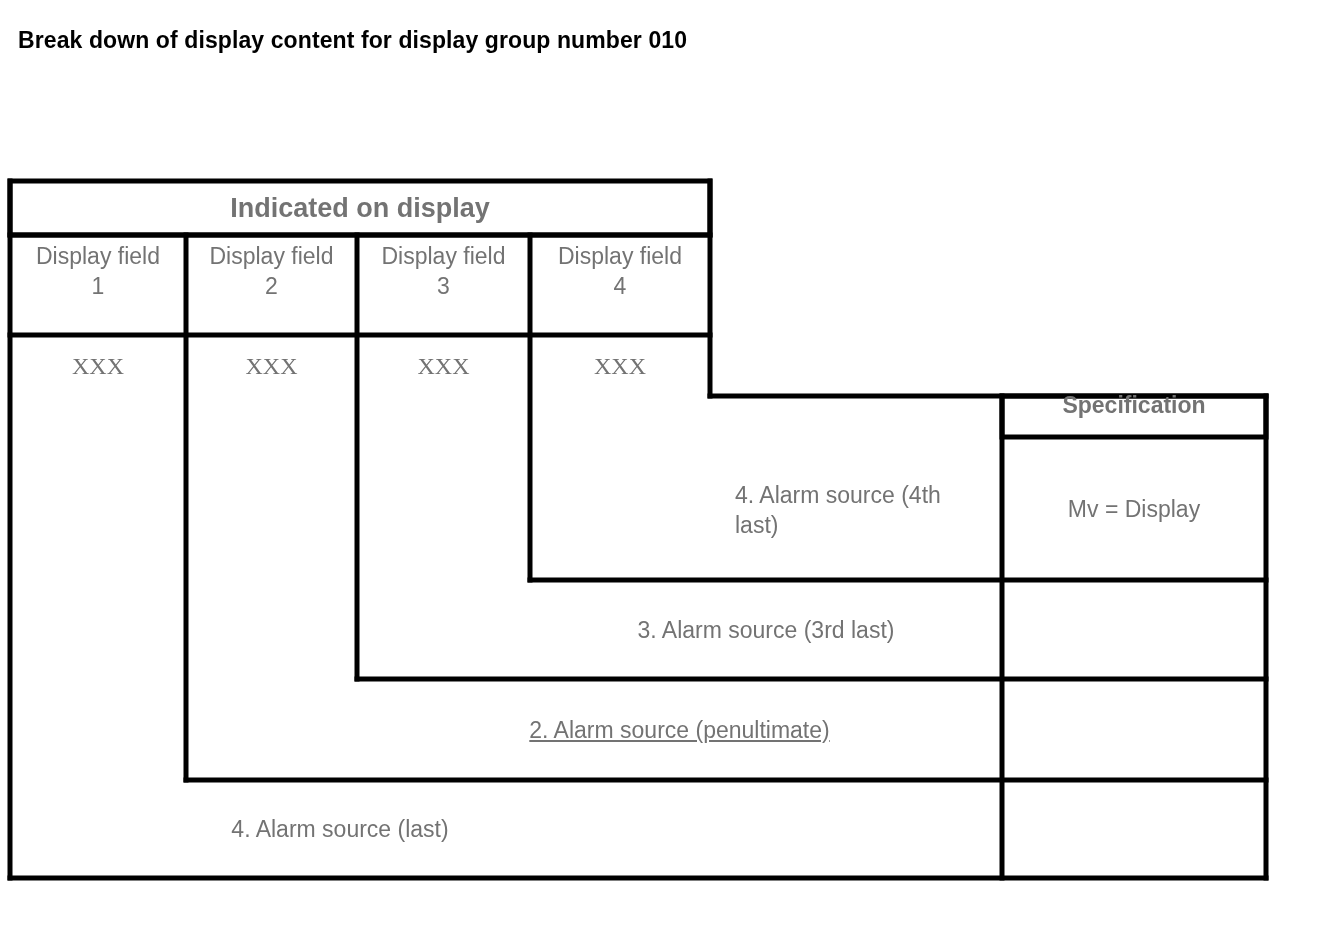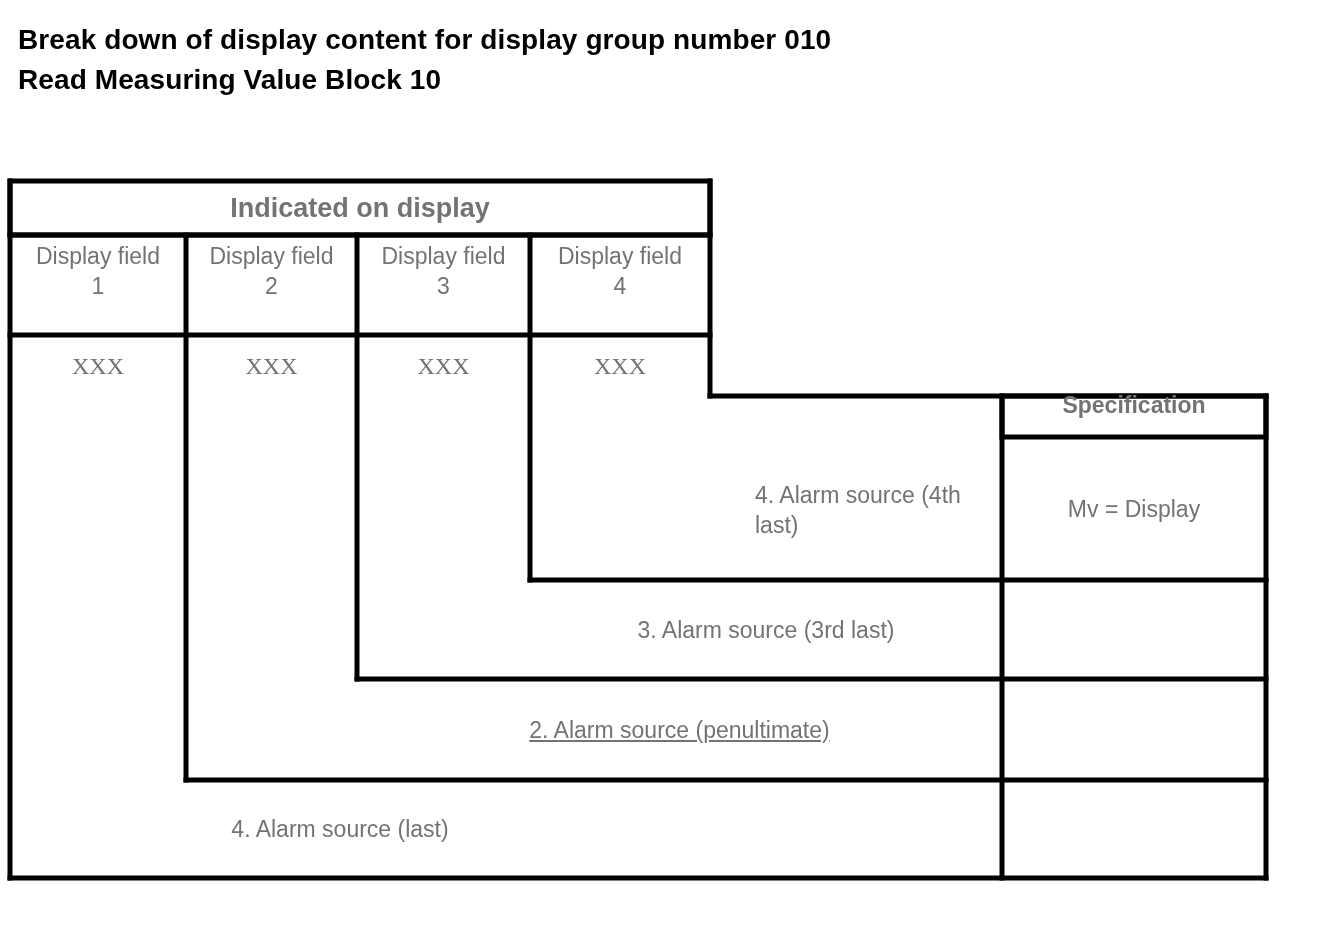--- a/index.html
+++ b/index.html
@@ -17,21 +17,21 @@
   }
 
   
   .title-block {
     position: absolute;
     left: 18px;
     top: 20px;
     width: 1100px;
   }
   .title-line {
-    font-size: 28px;
+    font-size: 23px;
     font-weight: bold;
     line-height: 40px;
     letter-spacing: 0.1px;
     white-space: nowrap;
   }
 
   
   .diagram {
     position: absolute;
     left: 0;
@@ -65,29 +65,27 @@
     justify-content: flex-start;
     text-align: left;
   }
   .cell.serif {
     font-family: "Liberation Serif", serif;
     font-size: 24px;
   }
   .cell.wrap {
     align-items: flex-start;
     padding-top: 6px;
-    margin-left: 20px;
   }
 </style>
 </head>
 <body>
 
 <div class="title-block">
   <div class="title-line">Break down of display content for display group number 010</div>
-  <div class="title-line">Read Measuring Value Block 10</div>
 </div>
 
 <div class="diagram">
   <svg width="1344" height="936" viewBox="0 0 1344 936" xmlns="http://www.w3.org/2000/svg">
     <g fill="none" stroke="#000000" stroke-width="5" stroke-linecap="square">
 
       <rect x="10" y="181" width="700" height="54"></rect>
 
       <line x1="10" y1="235" x2="710" y2="235"></line>
       <line x1="10" y1="335" x2="710" y2="335"></line>

